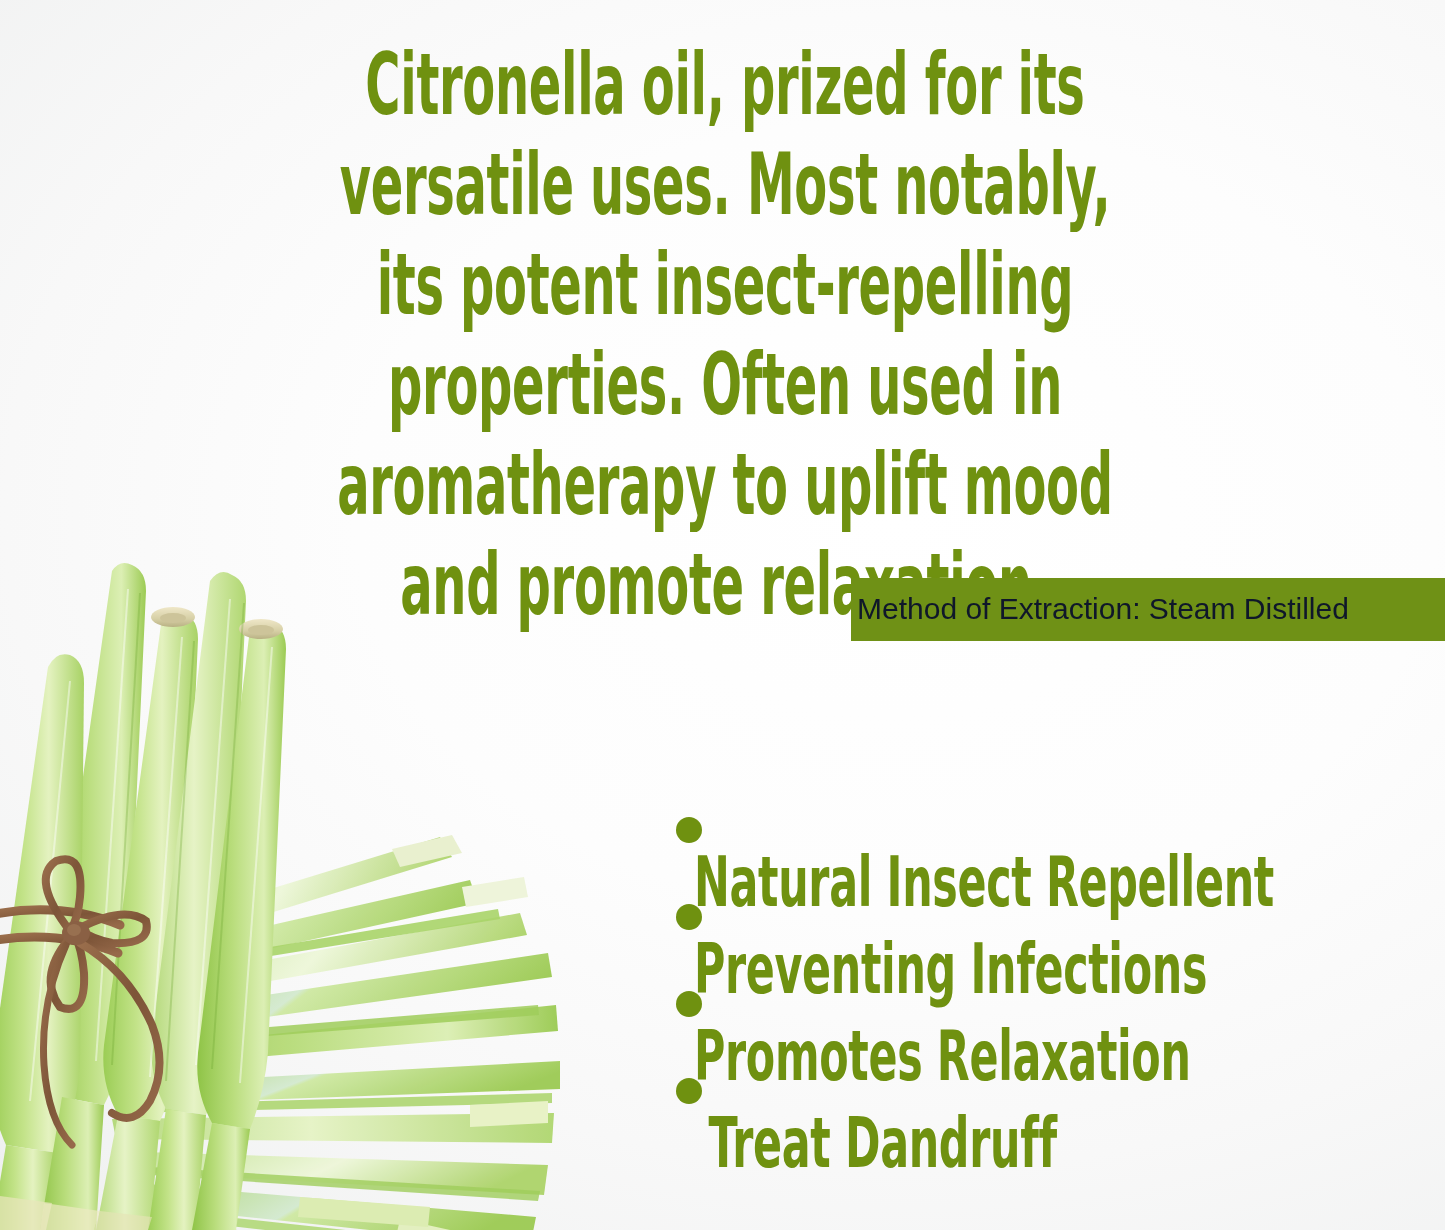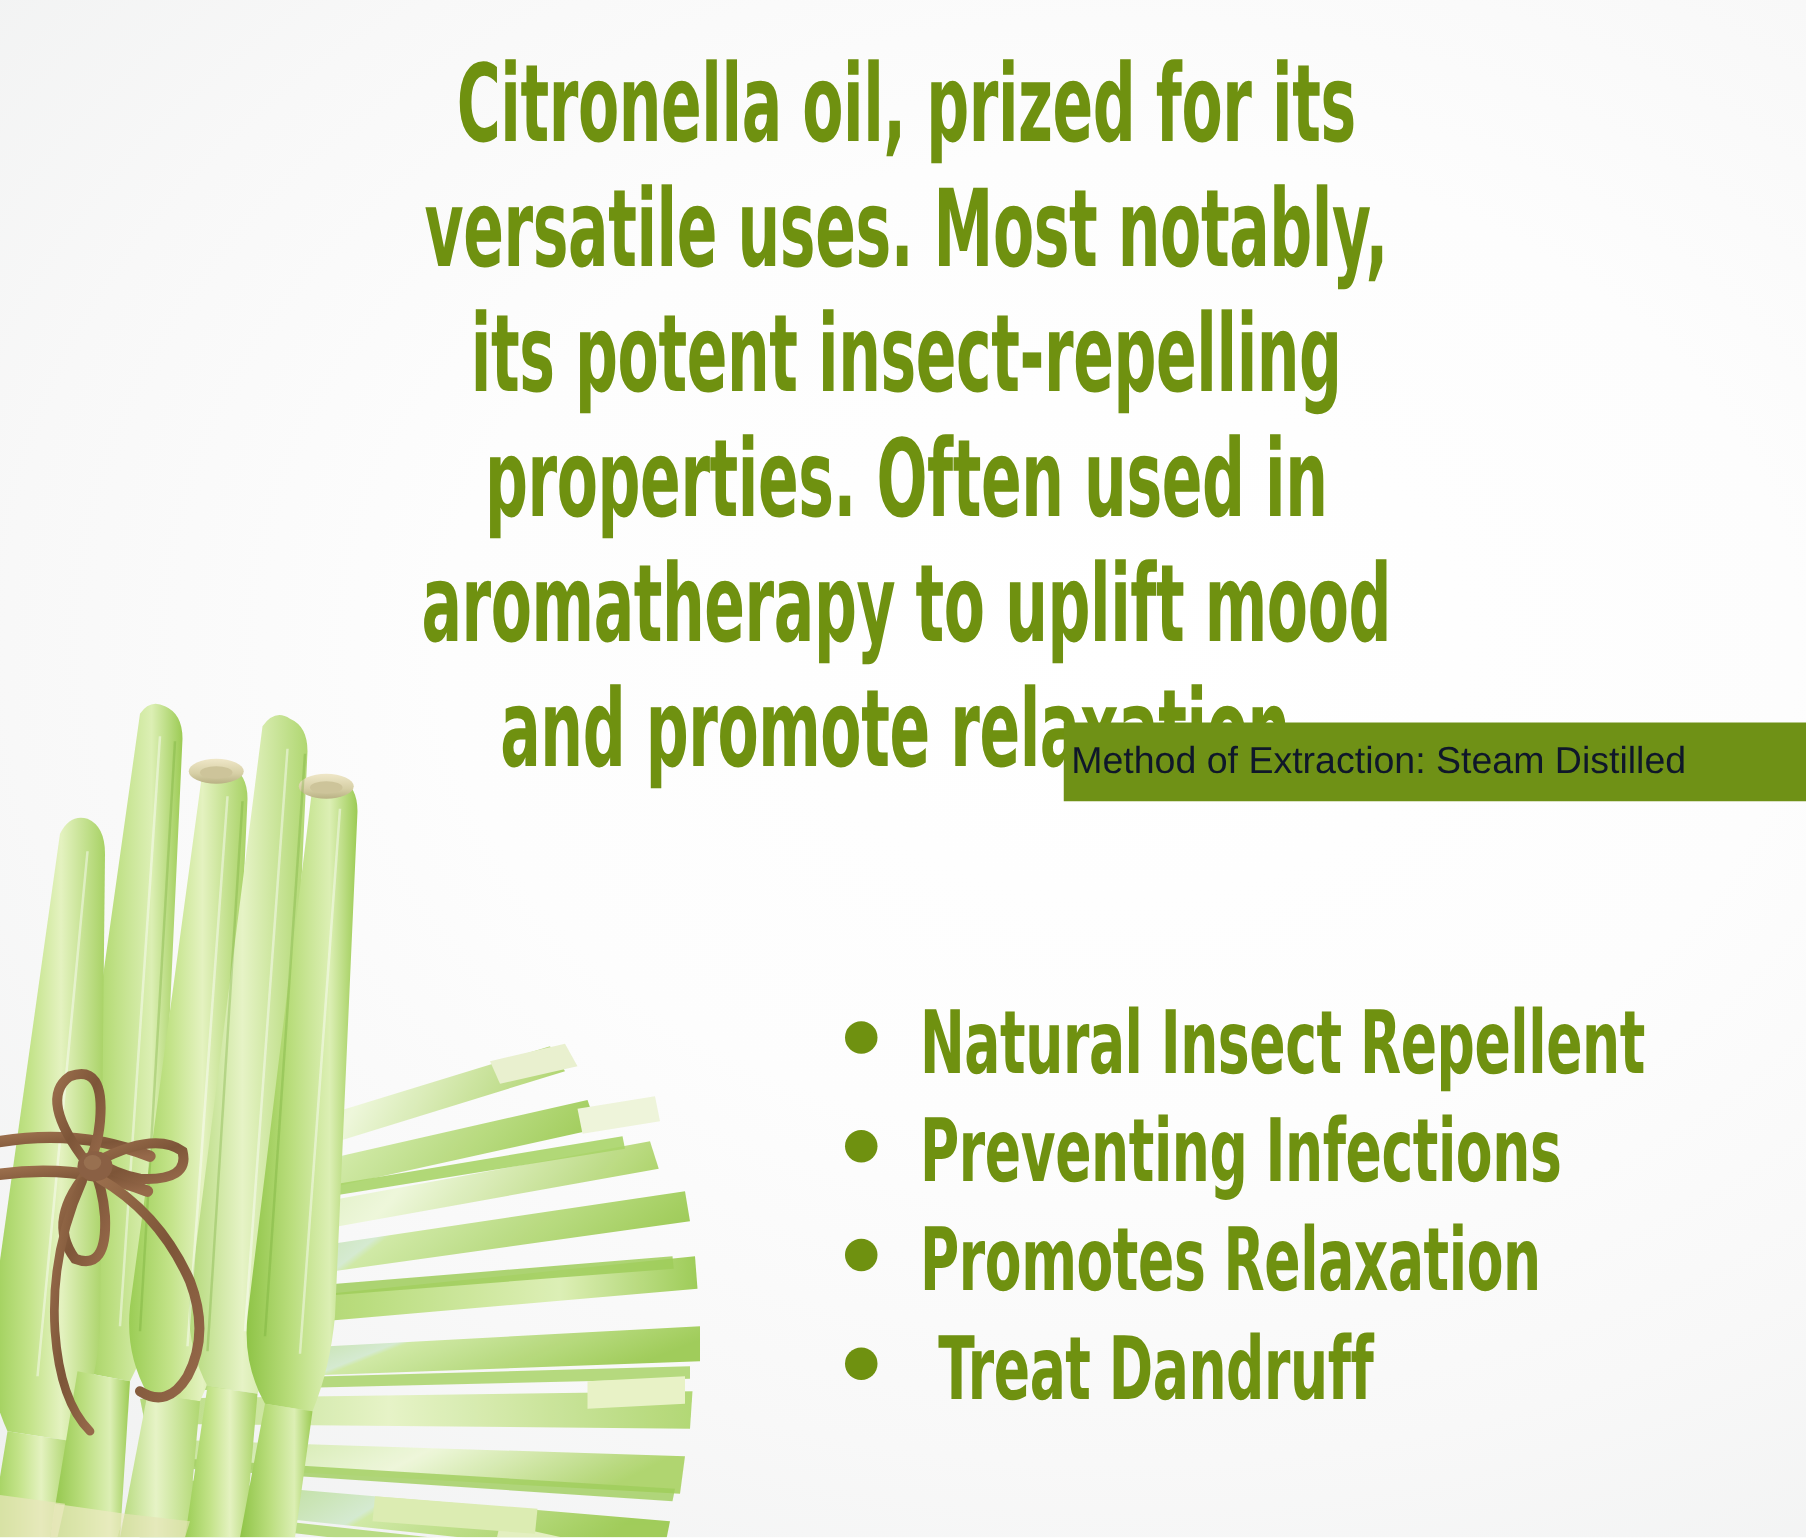--- a/index.html
+++ b/index.html
@@ -71,20 +71,21 @@
     width: 780px;
     margin: 0;
     padding: 0;
     list-style: none;
   }
   .benefit-item {
     position: relative;
     display: flex;
     align-items: flex-start;
     height: 87px;
+    flex-direction: column;
   }
   .bullet-dot {
     flex: 0 0 auto;
     width: 26px;
     height: 26px;
     border-radius: 50%;
     background: #6f9110;
     margin-top: 22px;
     margin-left: 16px;
   }

